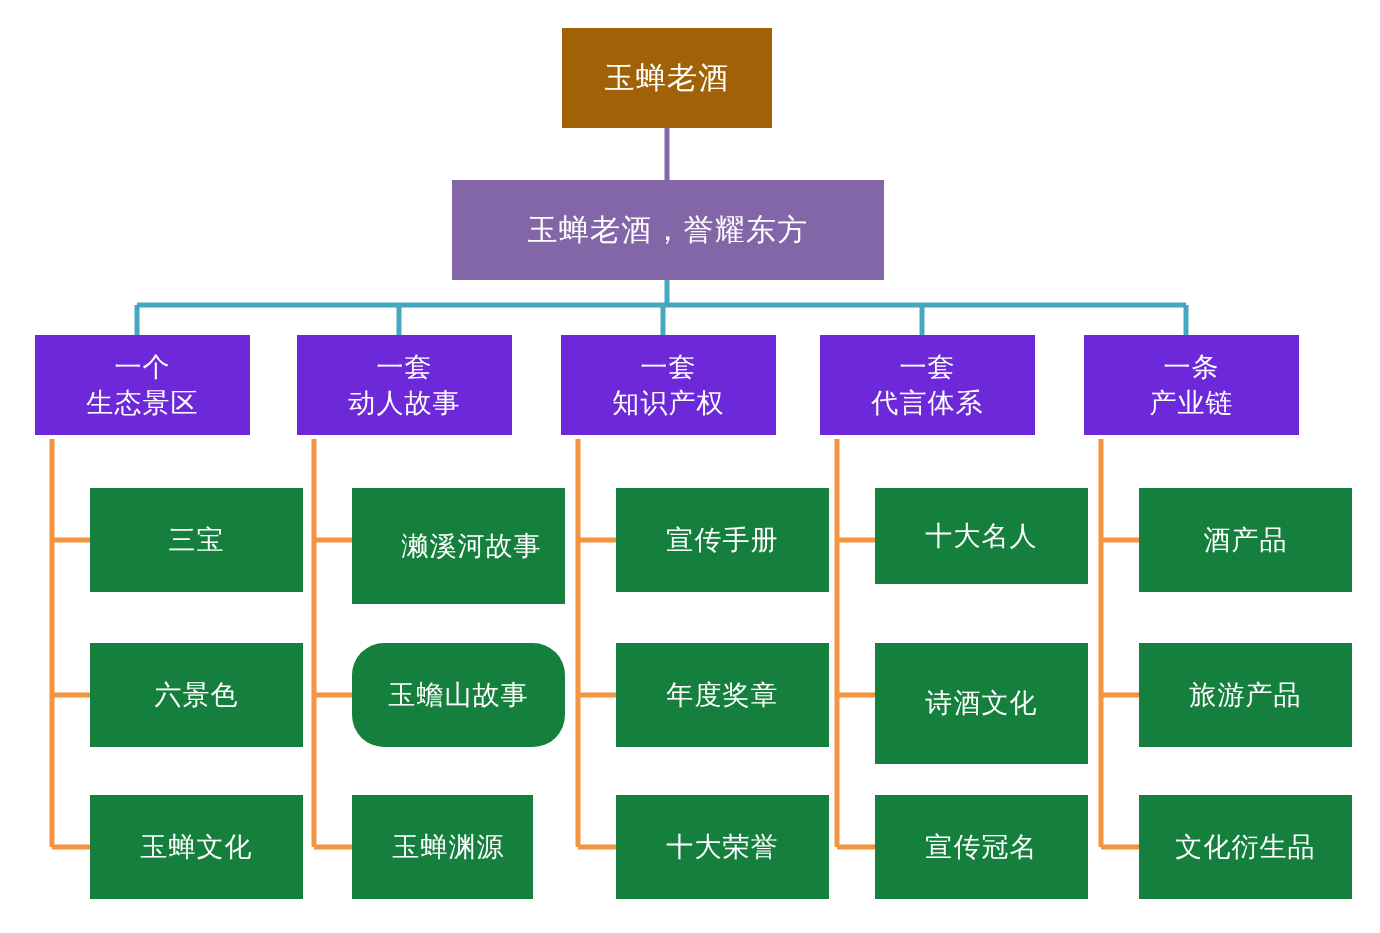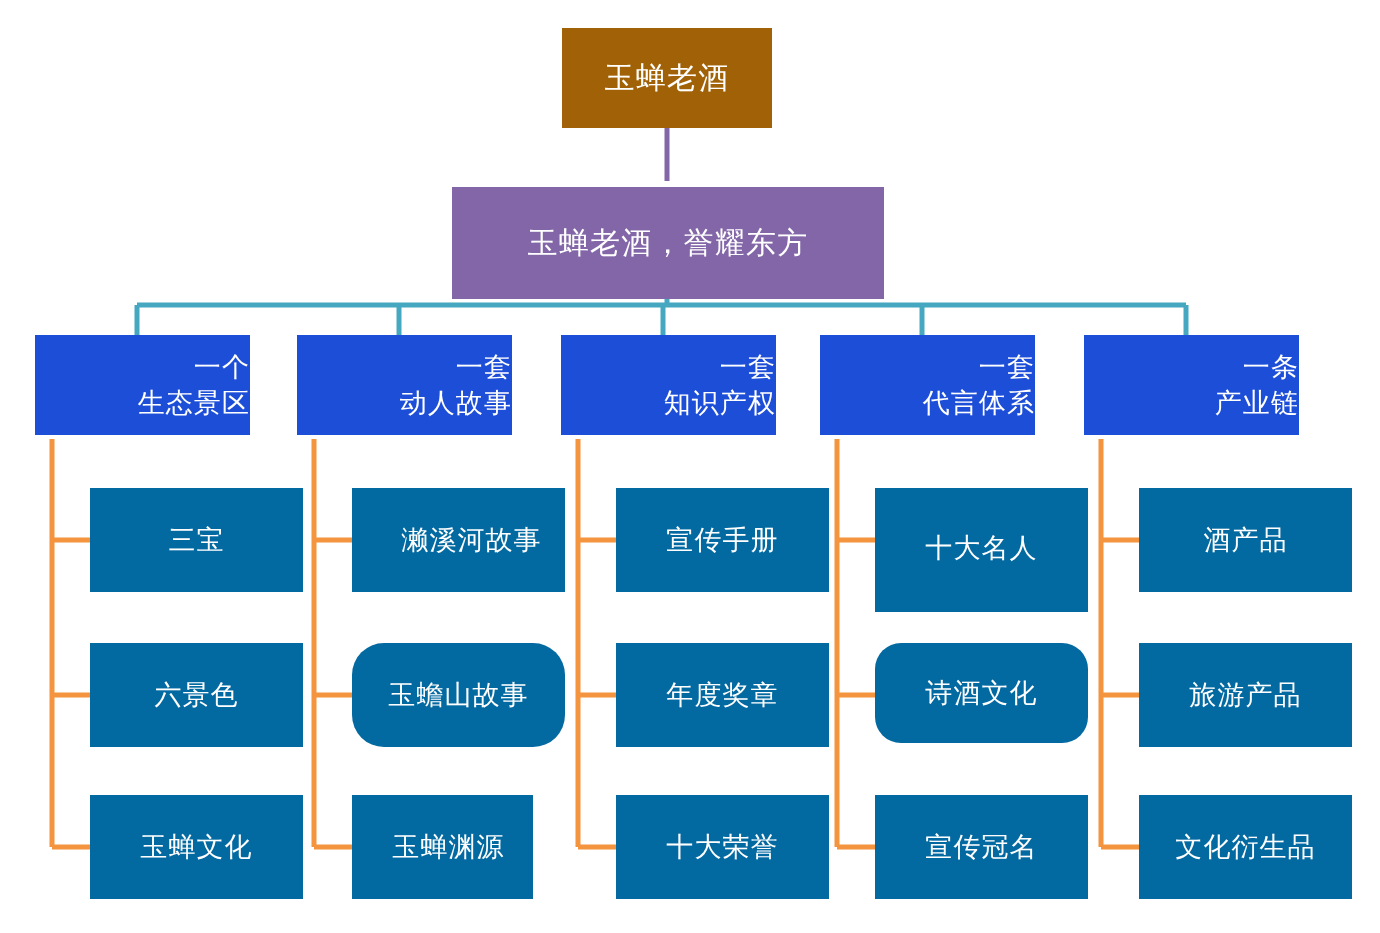--- a/index.html
+++ b/index.html
@@ -32,26 +32,25 @@
   }
   .node-root {
     background: #a16207;
     font-size: 30px;
   }
   .node-slogan {
     background: #8266A8;
     font-size: 30px;
   }
   .node-pillar {
-    background: #1d4ed8;
+    background: #6d28d9;
     font-size: 27px;
-    align-items: flex-end;
   }
   .node-leaf {
-    background: #0369a1;
+    background: #15803d;
     font-size: 27px;
     text-align: center;
   }
 </style>
 </head>
 <body>
 
 <div id="canvas">
 
   <svg id="connectors" width="1380" height="933" style="position:absolute;left:0;top:0;">
@@ -82,40 +81,40 @@
       <line x1="1101" y1="439" x2="1101" y2="847" stroke="#F4943F" stroke-width="5" stroke-linecap="butt"></line>
       <line x1="1101" y1="540" x2="1139" y2="540" stroke="#F4943F" stroke-width="5" stroke-linecap="butt"></line>
       <line x1="1101" y1="695" x2="1139" y2="695" stroke="#F4943F" stroke-width="5" stroke-linecap="butt"></line>
       <line x1="1101" y1="847" x2="1139" y2="847" stroke="#F4943F" stroke-width="5" stroke-linecap="butt"></line>
     </svg>
 
   <div class="node node-root" style="left:562px; top:28px; width:210px; height:100px;">
     <span>玉蝉老酒</span>
   </div>
 
-  <div class="node node-slogan" style="left:452px; top:187px; width:432px; height:112px;">
+  <div class="node node-slogan" style="left:452px; top:180px; width:432px; height:100px;">
     <span>玉蝉老酒，誉耀东方</span>
   </div>
 
   <div id="nodes-layer">
       <div class="node node-pillar" style="left: 35px; top: 335px; width: 215px; height: 100px;"><span>一个</span><span>生态景区</span></div>
       <div class="node node-leaf" style="left: 90px; top: 488px; width: 213px; height: 104px;"><span>三宝</span></div>
       <div class="node node-leaf" style="left: 90px; top: 643px; width: 213px; height: 104px;"><span>六景色</span></div>
       <div class="node node-leaf" style="left: 90px; top: 795px; width: 213px; height: 104px;"><span>玉蝉文化</span></div>
       <div class="node node-pillar" style="left: 297px; top: 335px; width: 215px; height: 100px;"><span>一套</span><span>动人故事</span></div>
-      <div class="node node-leaf" style="left: 352px; top: 488px; width: 213px; height: 104px; padding-left: 26px;"><span>濑溪河故事</span></div>
+      <div class="node node-leaf" style="left: 352px; top: 488px; width: 213px; height: 116px; padding-left: 26px;"><span>濑溪河故事</span></div>
       <div class="node node-leaf" style="left: 352px; top: 643px; width: 213px; height: 104px; border-radius: 32px;"><span>玉蟾山故事</span></div>
       <div class="node node-leaf" style="left: 352px; top: 795px; width: 181px; height: 104px; padding-left: 12px;"><span>玉蝉渊源</span></div>
       <div class="node node-pillar" style="left: 561px; top: 335px; width: 215px; height: 100px;"><span>一套</span><span>知识产权</span></div>
       <div class="node node-leaf" style="left: 616px; top: 488px; width: 213px; height: 104px;"><span>宣传手册</span></div>
       <div class="node node-leaf" style="left: 616px; top: 643px; width: 213px; height: 104px;"><span>年度奖章</span></div>
       <div class="node node-leaf" style="left: 616px; top: 795px; width: 213px; height: 104px;"><span>十大荣誉</span></div>
       <div class="node node-pillar" style="left: 820px; top: 335px; width: 215px; height: 100px;"><span>一套</span><span>代言体系</span></div>
-      <div class="node node-leaf" style="left: 875px; top: 488px; width: 213px; height: 124px; font-family: Liberation Mono, monospace;"><span>十大名人</span></div>
-      <div class="node node-leaf" style="left: 875px; top: 643px; width: 213px; height: 100px; border-radius: 26px;"><span>诗酒文化</span></div>
+      <div class="node node-leaf" style="left: 875px; top: 488px; width: 213px; height: 96px;"><span>十大名人</span></div>
+      <div class="node node-leaf" style="left: 875px; top: 643px; width: 213px; height: 121px;"><span>诗酒文化</span></div>
       <div class="node node-leaf" style="left: 875px; top: 795px; width: 213px; height: 104px;"><span>宣传冠名</span></div>
       <div class="node node-pillar" style="left: 1084px; top: 335px; width: 215px; height: 100px;"><span>一条</span><span>产业链</span></div>
       <div class="node node-leaf" style="left: 1139px; top: 488px; width: 213px; height: 104px;"><span>酒产品</span></div>
       <div class="node node-leaf" style="left: 1139px; top: 643px; width: 213px; height: 104px;"><span>旅游产品</span></div>
       <div class="node node-leaf" style="left: 1139px; top: 795px; width: 213px; height: 104px;"><span>文化衍生品</span></div>
     </div>
 
 </div>
 
 </body></html>

